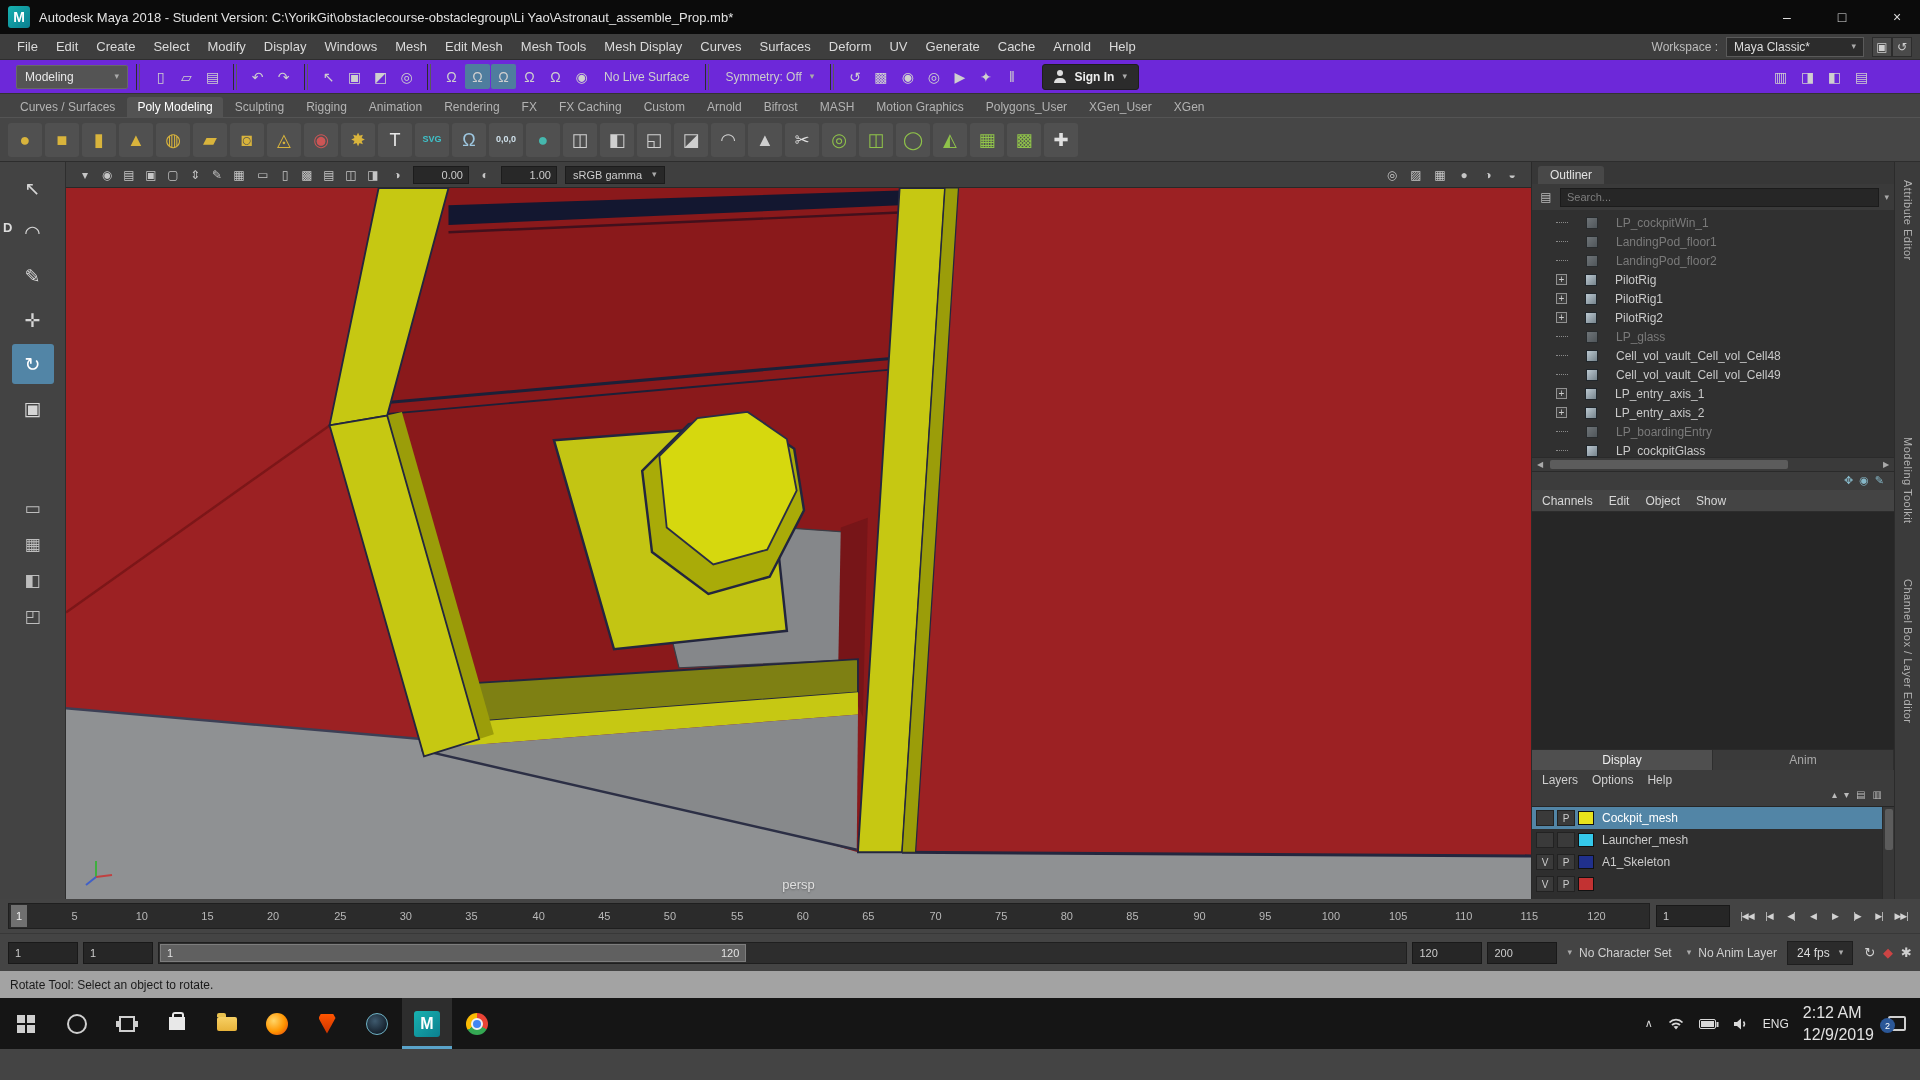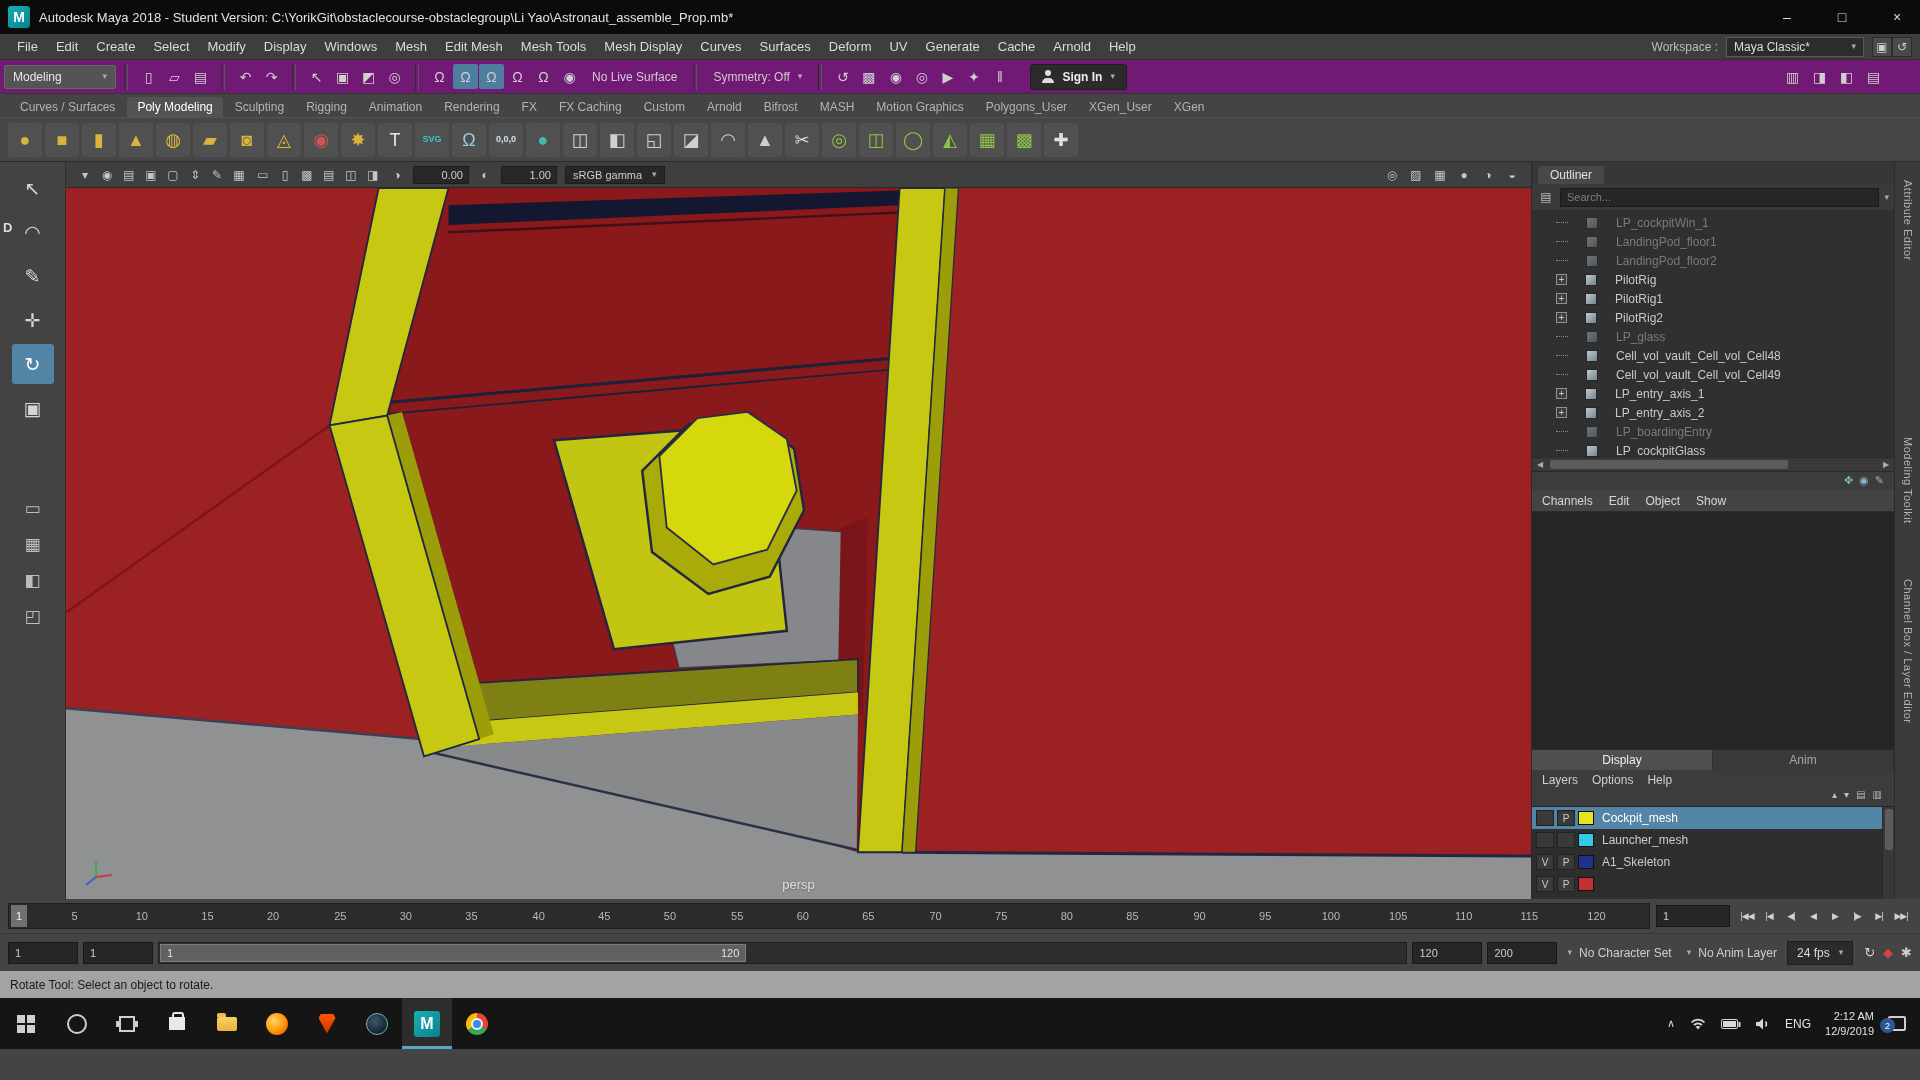--- a/index.html
+++ b/index.html
@@ -14,21 +14,21 @@
 .win-btn{width:46px;height:34px;display:flex;align-items:center;justify-content:center;font-size:14px;color:#ddd;flex:none}
 
 #menu-bar{height:26px;background:#3e3e3e;border-bottom:1px solid #2e2e2e;display:flex;align-items:center;padding:0 8px}
 .menu-item{padding:0 9px;font-size:13px;color:#dadada;line-height:26px;white-space:nowrap}
 .ws-group{margin-left:auto;display:flex;align-items:center;gap:8px}
 .ws-label{color:#bdbdbd;font-size:12px}
 .dd{display:flex;align-items:center;background:#2c2c2c;border:1px solid #5a5a5a;height:20px;padding:0 7px;gap:8px;font-size:12px;color:#ddd}
 .ws-dd{width:138px;justify-content:space-between}
 .mb-icon{width:20px;height:20px;background:#4a4a4a;border:1px solid #2c2c2c;display:flex;align-items:center;justify-content:center;font-size:12px;color:#cfcfcf}
 
-#status-line{height:34px;background:#701a75;border-bottom:1px solid #333;display:flex;align-items:center;padding:0 4px;gap:2px}
+#status-line{height:34px;background:#6d28d9;border-bottom:1px solid #333;display:flex;align-items:center;padding:0 16px;gap:2px}
 .sl-dd{background:#545454;border:1px solid #686868;border-radius:2px;height:24px;display:flex;align-items:center;padding:0 8px;width:112px;justify-content:space-between;font-size:12px;color:#e8e8e8}
 .vdiv{width:4px;height:26px;border-left:1px solid #2c2c2c;border-right:1px solid #5a5a5a;margin:0 6px;flex:none}
 .igroup{display:flex;align-items:center;gap:1px}
 .ibtn{width:25px;height:25px;border-radius:2px;display:flex;align-items:center;justify-content:center;flex:none}
 .ibtn .g{font-size:14px;color:#cfcfcf}
 .ibtn.active{background:#4f7d9e}
 .sl-text{font-size:12px;color:#cfcfcf;padding:0 8px;white-space:nowrap}
 .sl-sym{display:flex;align-items:center;gap:8px;padding:0 8px}
 .signin{background:#2b2b2b;border:1px solid #1e1e1e;border-radius:3px;height:26px;display:flex;align-items:center;gap:8px;padding:0 11px;margin-left:16px}
 .person{width:12px;height:13px;position:relative;flex:none}
@@ -148,21 +148,21 @@
 .folder::before{content:"";position:absolute;top:-4px;left:0;width:9px;height:4px;background:#e8c04e;border-radius:2px 2px 0 0}
 .firefox{width:22px;height:22px;border-radius:50%;background:radial-gradient(circle at 35% 35%,#ffd567,#ff9500 55%,#e33b13)}
 .brave{width:17px;height:20px;background:linear-gradient(#ff5500,#cc3300);clip-path:polygon(50% 100%,0 22%,15% 0,85% 0,100% 22%)}
 .globe{width:22px;height:22px;border-radius:50%;background:radial-gradient(circle at 40% 35%,#3e5a6e,#16222e 70%);border:1px solid #6fb3c6}
 .maya-app{width:26px;height:26px;background:linear-gradient(135deg,#18b2b0,#0b7f8f);border-radius:3px;color:#fff;font-weight:bold;font-size:16px;display:flex;align-items:center;justify-content:center}
 .chrome{width:22px;height:22px;border-radius:50%;background:conic-gradient(#ea4335 0 33%,#34a853 33% 66%,#fbbc05 66% 100%);position:relative}
 .chrome::after{content:"";position:absolute;inset:5px;background:#4285f4;border:2px solid #f1f1f1;border-radius:50%}
 .tray{margin-left:auto;display:flex;align-items:center;gap:14px;padding-right:14px}
 .tray-text{font-size:12px;color:#e2e2e2}
 .chev{font-size:11px;color:#d8d8d8}
-.clock{text-align:right;font-size:11px;color:#e2e2e2;line-height:1.35}
+.clock{font-size:16px;color:#e2e2e2;line-height:1.35}
 .notif{width:18px;height:15px;border:2px solid #cfcfcf;border-radius:2px;position:relative}
 .badge{position:absolute;left:-10px;bottom:-4px;width:15px;height:15px;border-radius:50%;background:#2b5797;color:#fff;font-size:9px;display:flex;align-items:center;justify-content:center}
 #dock-letter{position:absolute;left:3px;top:220px;color:#ddd;font-size:13px;font-weight:bold}
 </style>
 </head>
 <body>
 
 <div id="screen">
 
   <div id="title-bar">

